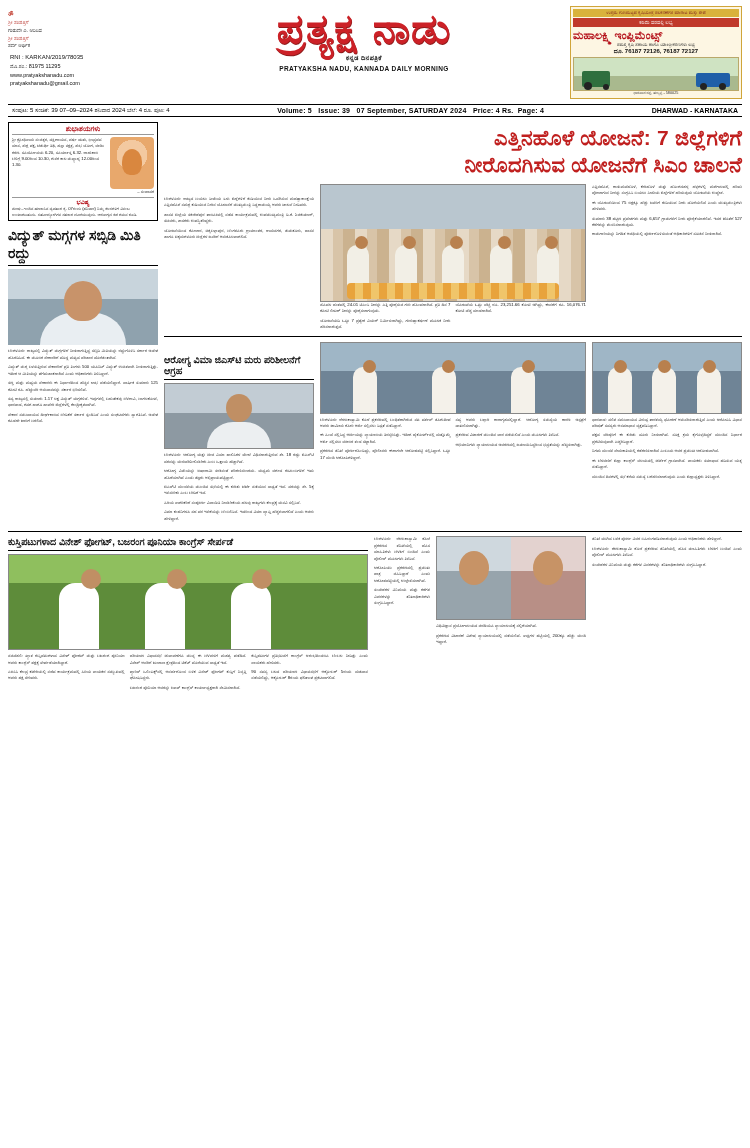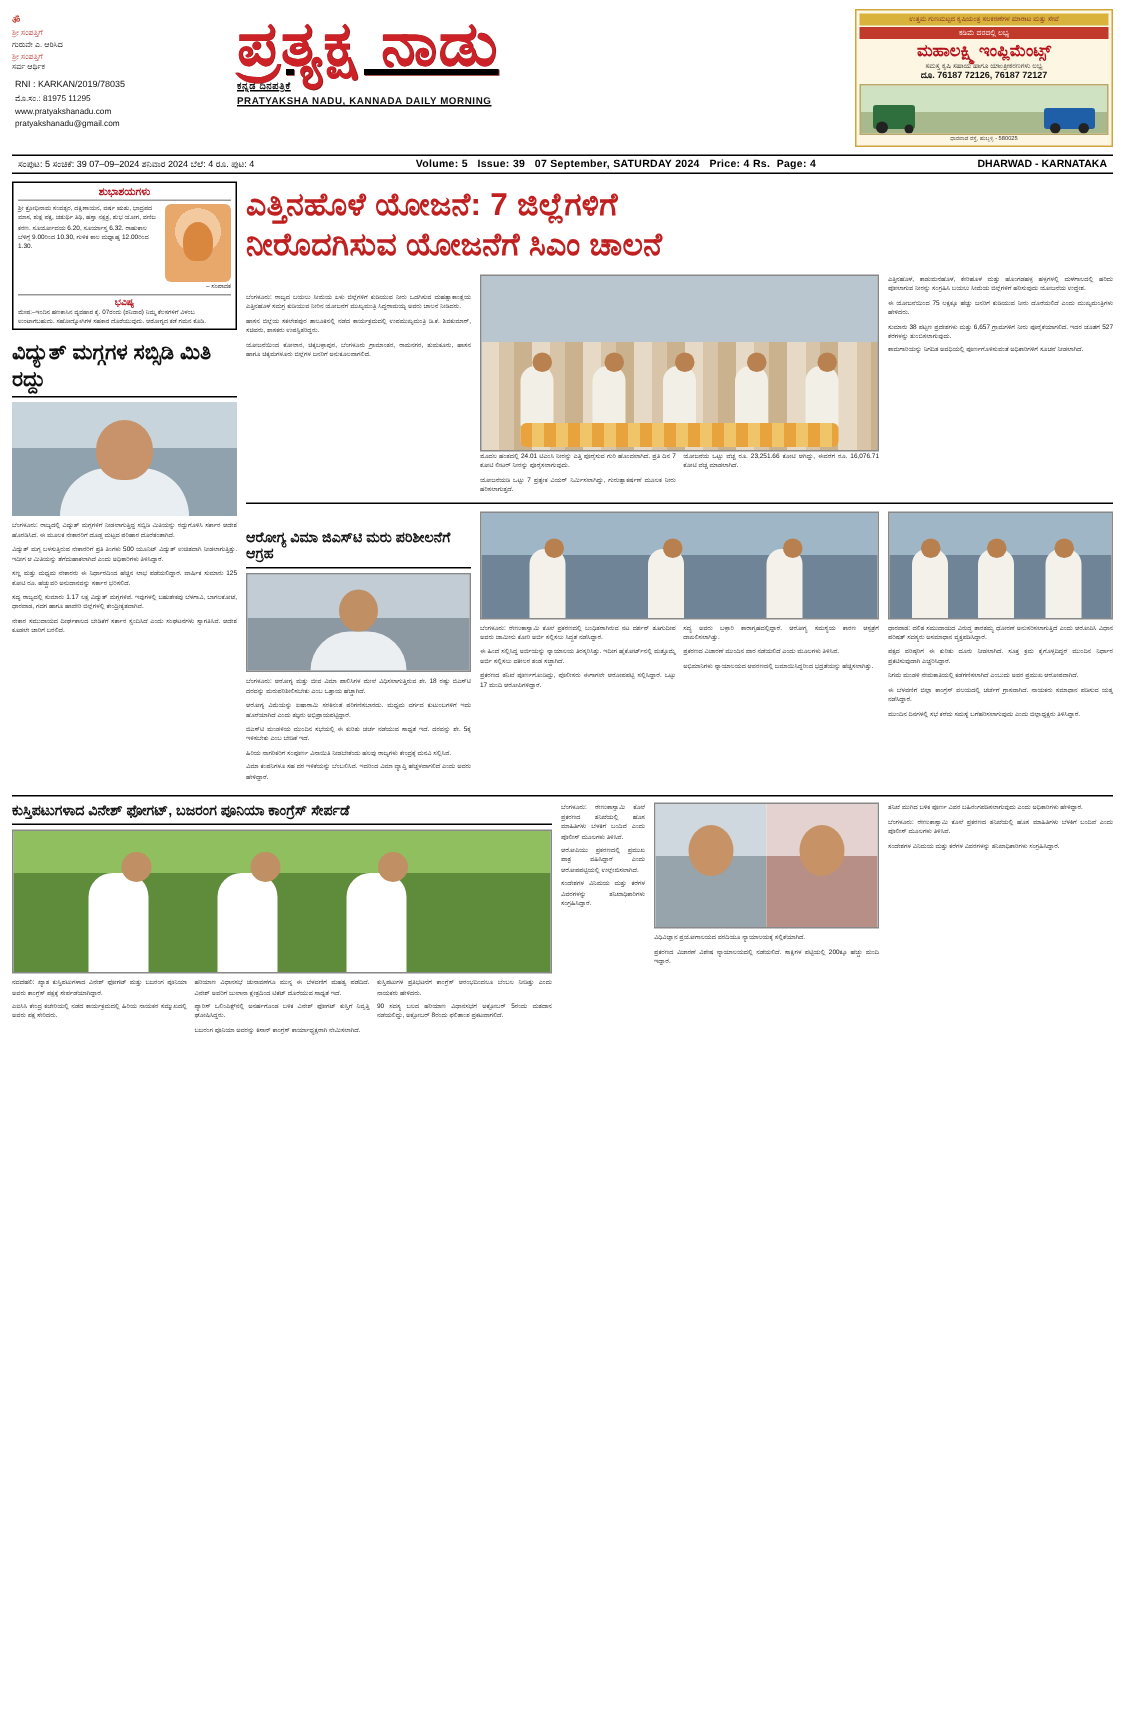--- a/index.html
+++ b/index.html
@@ -30,23 +30,22 @@
     font-size: 5.2px;
     line-height: 1.5;
     color: #111;
     padding-top: 4px;
   }
   .mh-left .om { color: #c0392b; font-size: 6px; font-weight: bold; }
   .mh-left .ln { display: block; }
   .mh-left .red { color: #b8322b; }
   .mh-center {
     flex: 1;
-    text-align: left;
+    text-align: center;
     padding-top: 2px;
-    text-decoration: underline;
   }
   .mh-title {
     font-family: "DejaVu Sans", sans-serif;
     font-size: 41px;
     font-weight: bold;
     color: #cc2127;
     letter-spacing: 1px;
     line-height: 1.05;
     text-shadow: 0.5px 0.5px 0 #8c1a1a;
   }
@@ -92,21 +91,20 @@
     color: #fff;
     font-size: 5px;
     text-align: center;
     padding: 1px;
     margin-top: 1px;
   }
   .ad-brand {
     color: #b5121b;
     font-weight: bold;
     font-size: 11px;
-    text-align: center;
     line-height: 1.15;
     padding: 2px 0 0;
   }
   .ad-line {
     font-size: 4.6px;
     text-align: center;
     color: #222;
     line-height: 1.4;
   }
   .ad-phone {
@@ -240,21 +238,21 @@
     font-size: 4.3px;
     line-height: 1.5;
     text-align: justify;
     color: #111;
     column-gap: 5px;
   }
   .body-txt p { margin: 0 0 3px; }
 
   
   .main-head {
-    text-align: left;
+    text-align: right;
     color: #c0201f;
     font-weight: bold;
     font-size: 21px;
     line-height: 1.3;
     letter-spacing: 0.2px;
     padding: 2px 0 5px;
   }
   .main-head .l2 { display: block; }
   .mid-grid { display: flex; gap: 6px; }
   .mid-c1 { width: 150px; margin-top: 12px; }

